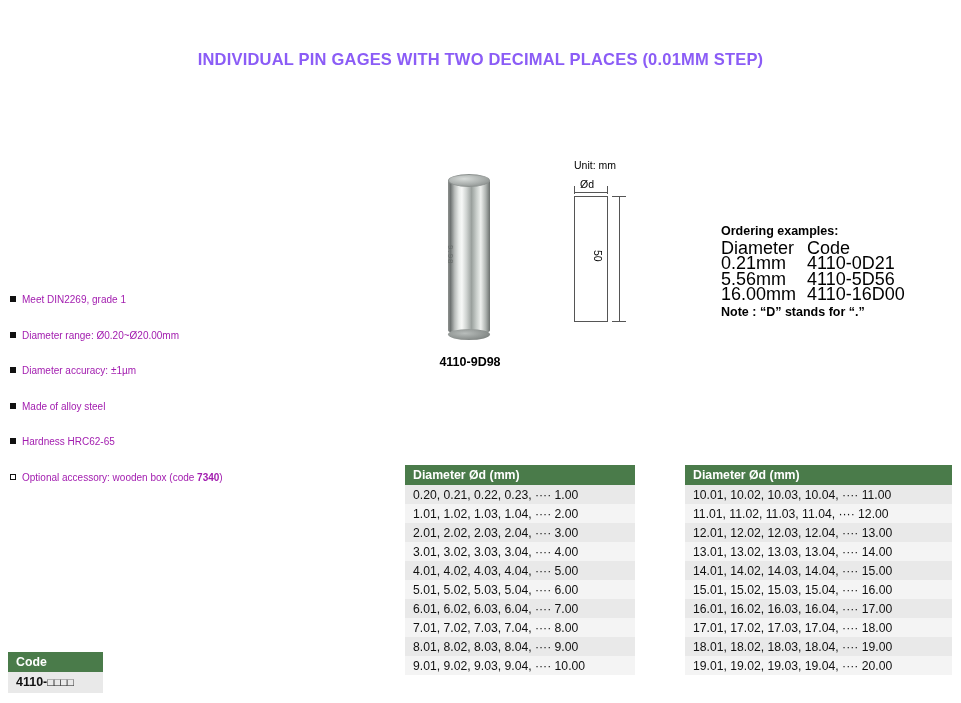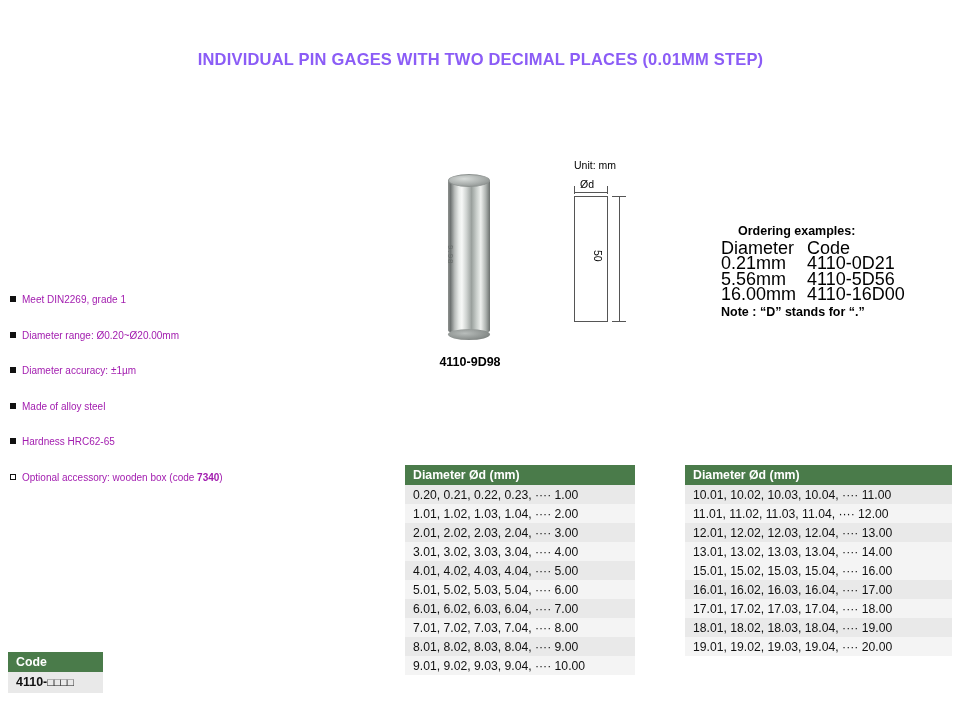--- a/index.html
+++ b/index.html
@@ -203,21 +203,20 @@
   #ordering {
     position: absolute;
     left: 721px;
     top: 224px;
     font-size: 12.5px;
     line-height: 15.5px;
   }
   #ordering .oe-title {
     font-weight: bold;
     margin-bottom: 1px;
-    margin-left: 17px;
   }
   #ordering table {
     border-collapse: collapse;
     font-size: 18px;
   }
   #ordering td {
     padding: 0 0 0 0;
     line-height: 15.5px;
     white-space: nowrap;
   }
@@ -388,20 +387,23 @@
       </tr>
       <tr class="even">
         <td>11.01, 11.02,  11.03, 11.04, ···· 12.00</td>
       </tr>
       <tr class="odd">
         <td>12.01, 12.02, 12.03, 12.04, ····  13.00</td>
       </tr>
       <tr class="even">
         <td>13.01, 13.02, 13.03, 13.04, ····  14.00</td>
       </tr>
+      <tr class="odd">
+        <td>14.01, 14.02, 14.03, 14.04, ····  15.00</td>
+      </tr>
       <tr class="even">
         <td>15.01, 15.02, 15.03, 15.04, ····  16.00</td>
       </tr>
       <tr class="odd">
         <td>16.01, 16.02, 16.03, 16.04, ····  17.00</td>
       </tr>
       <tr class="even">
         <td>17.01, 17.02, 17.03, 17.04, ····  18.00</td>
       </tr>
       <tr class="odd">

